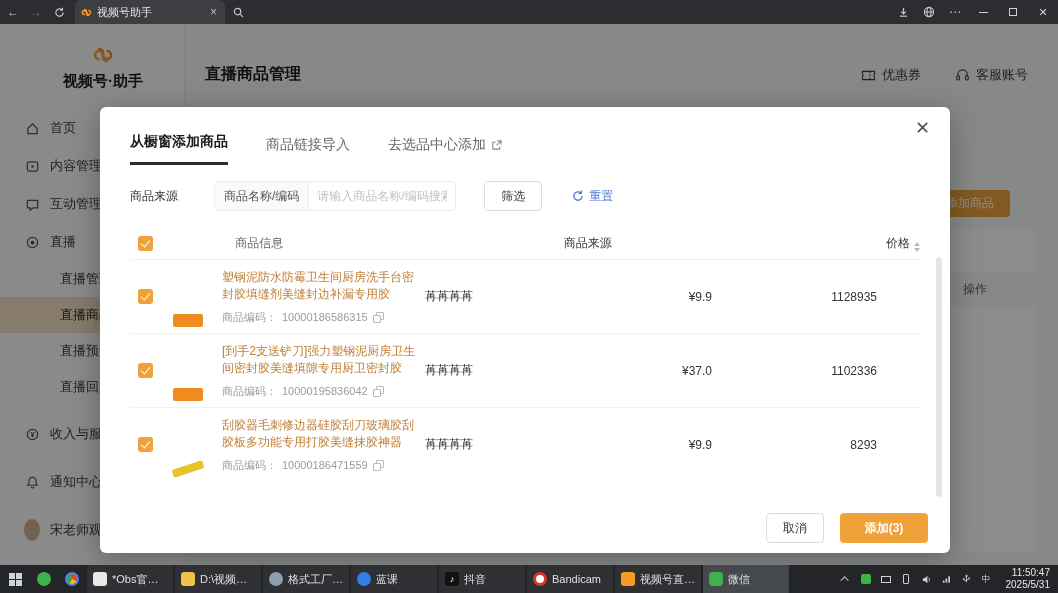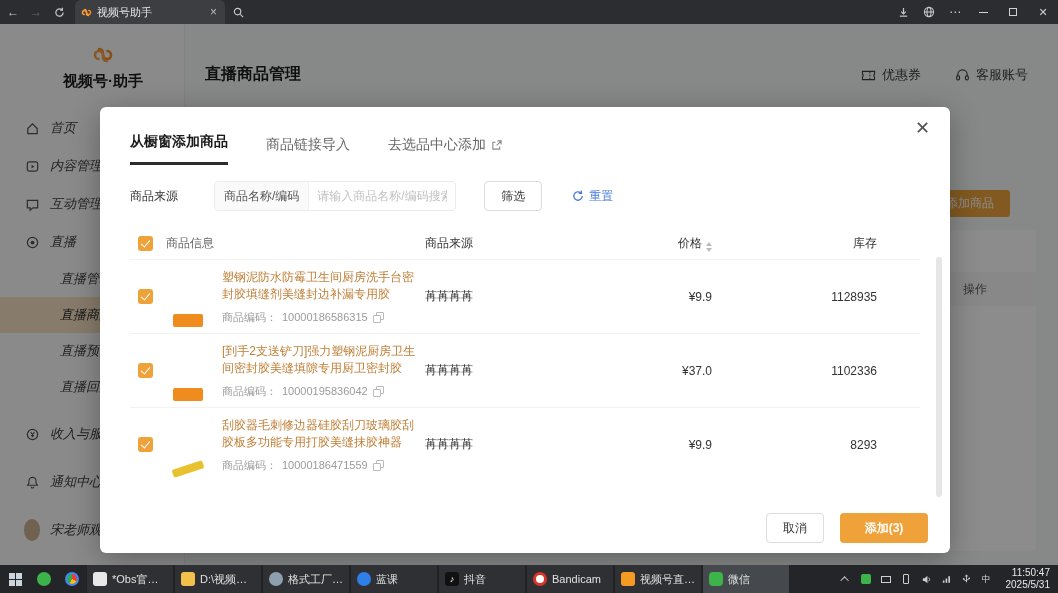--- a/index.html
+++ b/index.html
@@ -17,21 +17,21 @@
   .chrome-ic { width:26px; height:24px; display:flex; align-items:center; justify-content:center; color:#c8c8c8; font-size:12px; }
   .winbtn { width:30px; height:24px; display:flex; align-items:center; justify-content:center; color:#d0d0d0; font-size:11px; }
   .min-bar { width:9px; height:1px; background:#d0d0d0; display:inline-block; }
   .max-box { width:8px; height:8px; border:1px solid #d0d0d0; display:inline-block; }
 
   
   .page { position:absolute; top:24px; left:0; right:0; bottom:28px; background:#f6f7f8; z-index:1; }
   .sidebar { position:absolute; left:0; top:0; bottom:0; width:185px; background:#fbfbfc; border-right:1px solid #ececec; }
   .logo-row { display:flex; align-items:center; gap:8px; padding:22px 0 18px 22px;flex-direction:column; }
   .logo-text { font-size:15px; font-weight:bold; color:#111; }
-  .side-item { display:flex; align-items:center; gap:10px; height:38px; padding-left:24px; font-size:13px; color:#333; cursor:pointer;font-style:italic; }
+  .side-item { display:flex; align-items:center; gap:10px; height:38px; padding-left:24px; font-size:13px; color:#333; cursor:pointer; }
   .side-item .sic { width:16px; height:16px; display:flex; align-items:center; justify-content:center; }
   .side-sub { height:36px; padding-left:60px; }
   .side-sub.active { background:#f6dfc0; color:#222; }
   .side-gap { margin-top:10px; }
   .avatar { width:22px; height:22px; border-radius:50%; background:#c9ad8e; display:inline-block; }
 
   .content-head-title { position:absolute; left:205px; top:40px; font-size:16px; font-weight:bold; color:#111; }
   .head-right { position:absolute; right:30px; top:42px; display:flex; gap:34px; align-items:center; font-size:13px; color:#333; }
   .head-link { display:flex; align-items:center; gap:6px; cursor:pointer; }
 
@@ -52,21 +52,21 @@
   .f-label { font-size:12px; color:#333; margin-right:10px; }
   .select { width:128px; height:30px; border:1px solid #ececec; border-radius:4px; display:flex; align-items:center; padding:0 10px; font-size:12px; color:#333; }
   .chev { margin-left:auto; width:7px; height:7px; border-right:1.4px solid #999; border-bottom:1.4px solid #999; transform:rotate(45deg) translateY(-2px); }
   .name-group { display:flex; align-items:center; height:30px; border:1px solid #ececec; border-radius:4px; margin-left:26px; overflow:hidden; }
   .name-group .nlabel { font-size:12px; color:#555; padding:0 9px; background:#fafafa; height:100%; display:flex; align-items:center; border-right:1px solid #f0f0f0; white-space:nowrap; }
   .name-input { border:none; outline:none; width:146px; font-size:12px; padding:0 8px; color:#333; }
   .name-input::placeholder { color:#c2c2c2; }
   .btn-filter { margin-left:28px; width:58px; height:30px; background:#fff; border:1px solid #dcdcdc; border-radius:4px; font-size:12px; color:#333; }
   .btn-reset { margin-left:30px; display:flex; align-items:center; gap:5px; font-size:12px; color:#4c7bd9; background:none; border:none; cursor:pointer; }
 
-  .tbl-head { display:flex; align-items:center; margin-top:16px; height:32px; font-size:12px; color:#666; }
+  .tbl-head { display:flex; align-items:center; margin-top:16px; height:32px; font-size:12px; color:#666;justify-content:space-between; }
   .tbl-row { display:flex; align-items:center; height:74px; border-top:1px solid #f2f2f2; }
   .col-cb { width:20px; margin-left:8px; margin-right:8px; display:flex; }
   .col-img { width:44px; margin-right:12px; }
   .col-info { width:203px; }
   .col-infohead { width:259px; }
   .col-source { width:180px; font-size:12px; color:#333; }
   .col-price { width:107px; text-align:right; font-size:12px; color:#333; }
   .col-stock { width:165px; text-align:right; font-size:12px; color:#333; }
   .checkbox { width:15px; height:15px; background:#f0a23a; border-radius:3px; position:relative; cursor:pointer; }
   .checkbox::after { content:""; position:absolute; left:4.5px; top:2px; width:4px; height:8px; border-right:1.6px solid #fff; border-bottom:1.6px solid #fff; transform:rotate(40deg); }
@@ -308,21 +308,20 @@
     <div class="tbl-head">
       <span class="col-cb">
           <span class="checkbox"></span>
         </span>
       <span class="col-infohead">商品信息</span>
       <span class="col-source">商品来源</span>
       <span class="col-price"><span>价格</span><span class="sorter">
             <i class="up"></i>
             <i class="dn"></i>
           </span></span>
-      <span class="col-stock">库存</span>
     </div>
 
     <div class="tbl-row">
       <span class="col-cb">
           <span class="checkbox"></span>
         </span>
       <span class="col-img"><span class="thumb blue"></span></span>
       <span class="col-info">
         <div class="p-title">塑钢泥防水防霉卫生间厨房洗手台密封胶填缝剂美缝封边补漏专用胶150ml…</div>
         <div class="p-code">

